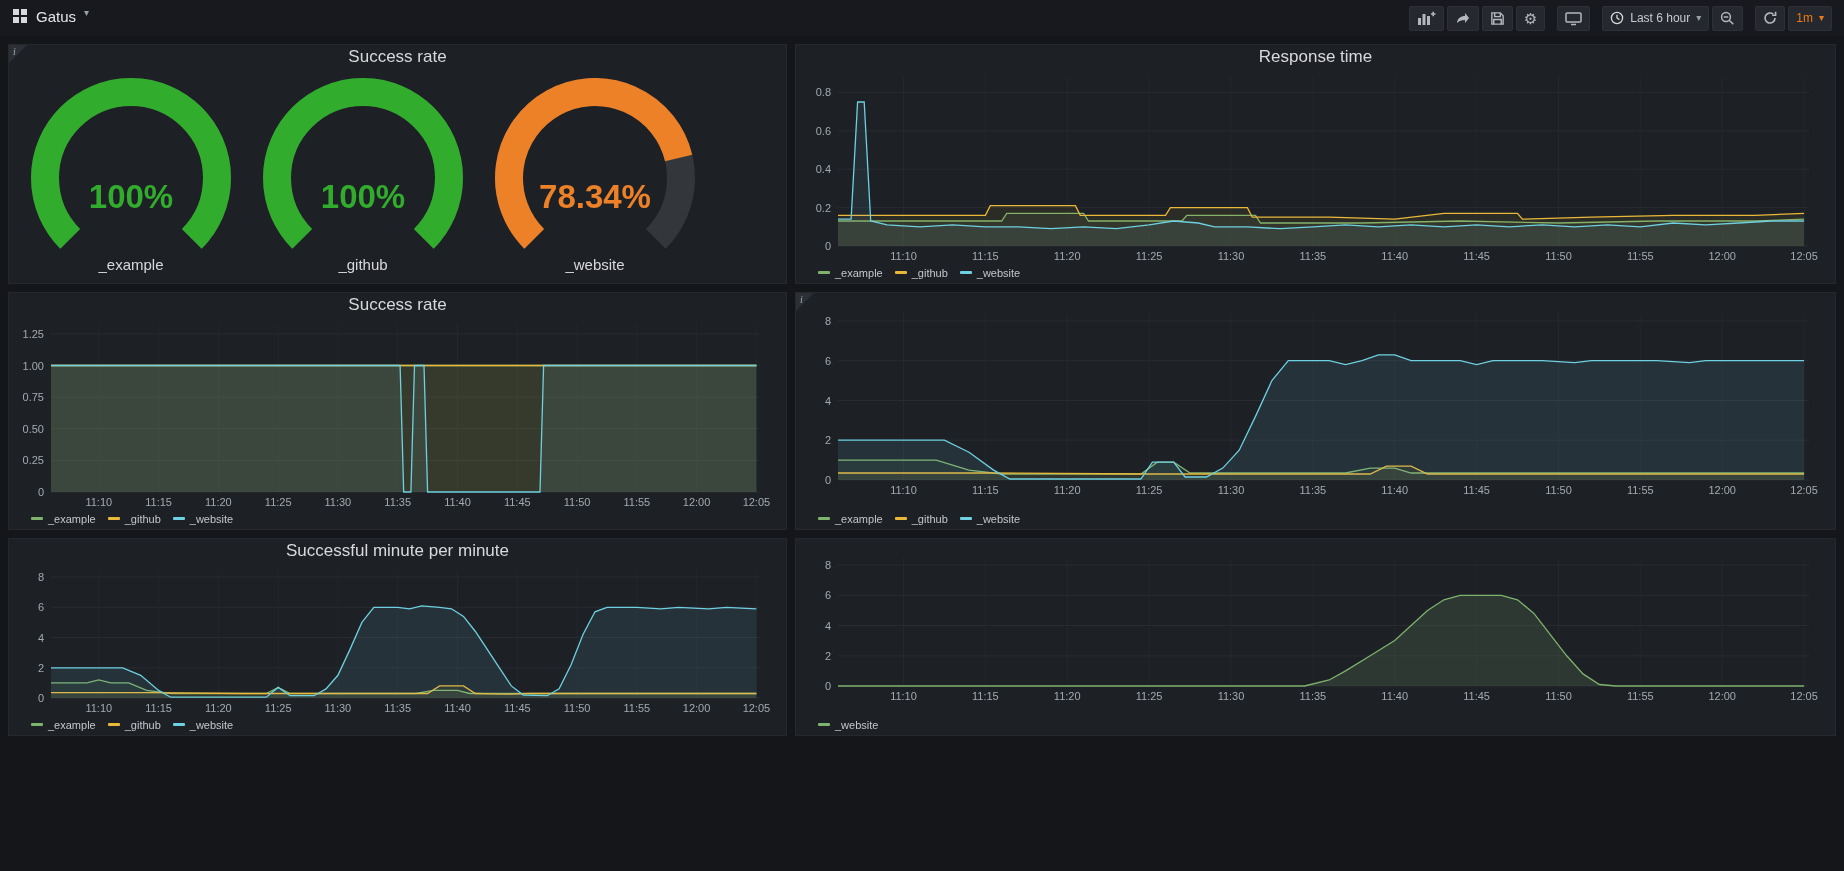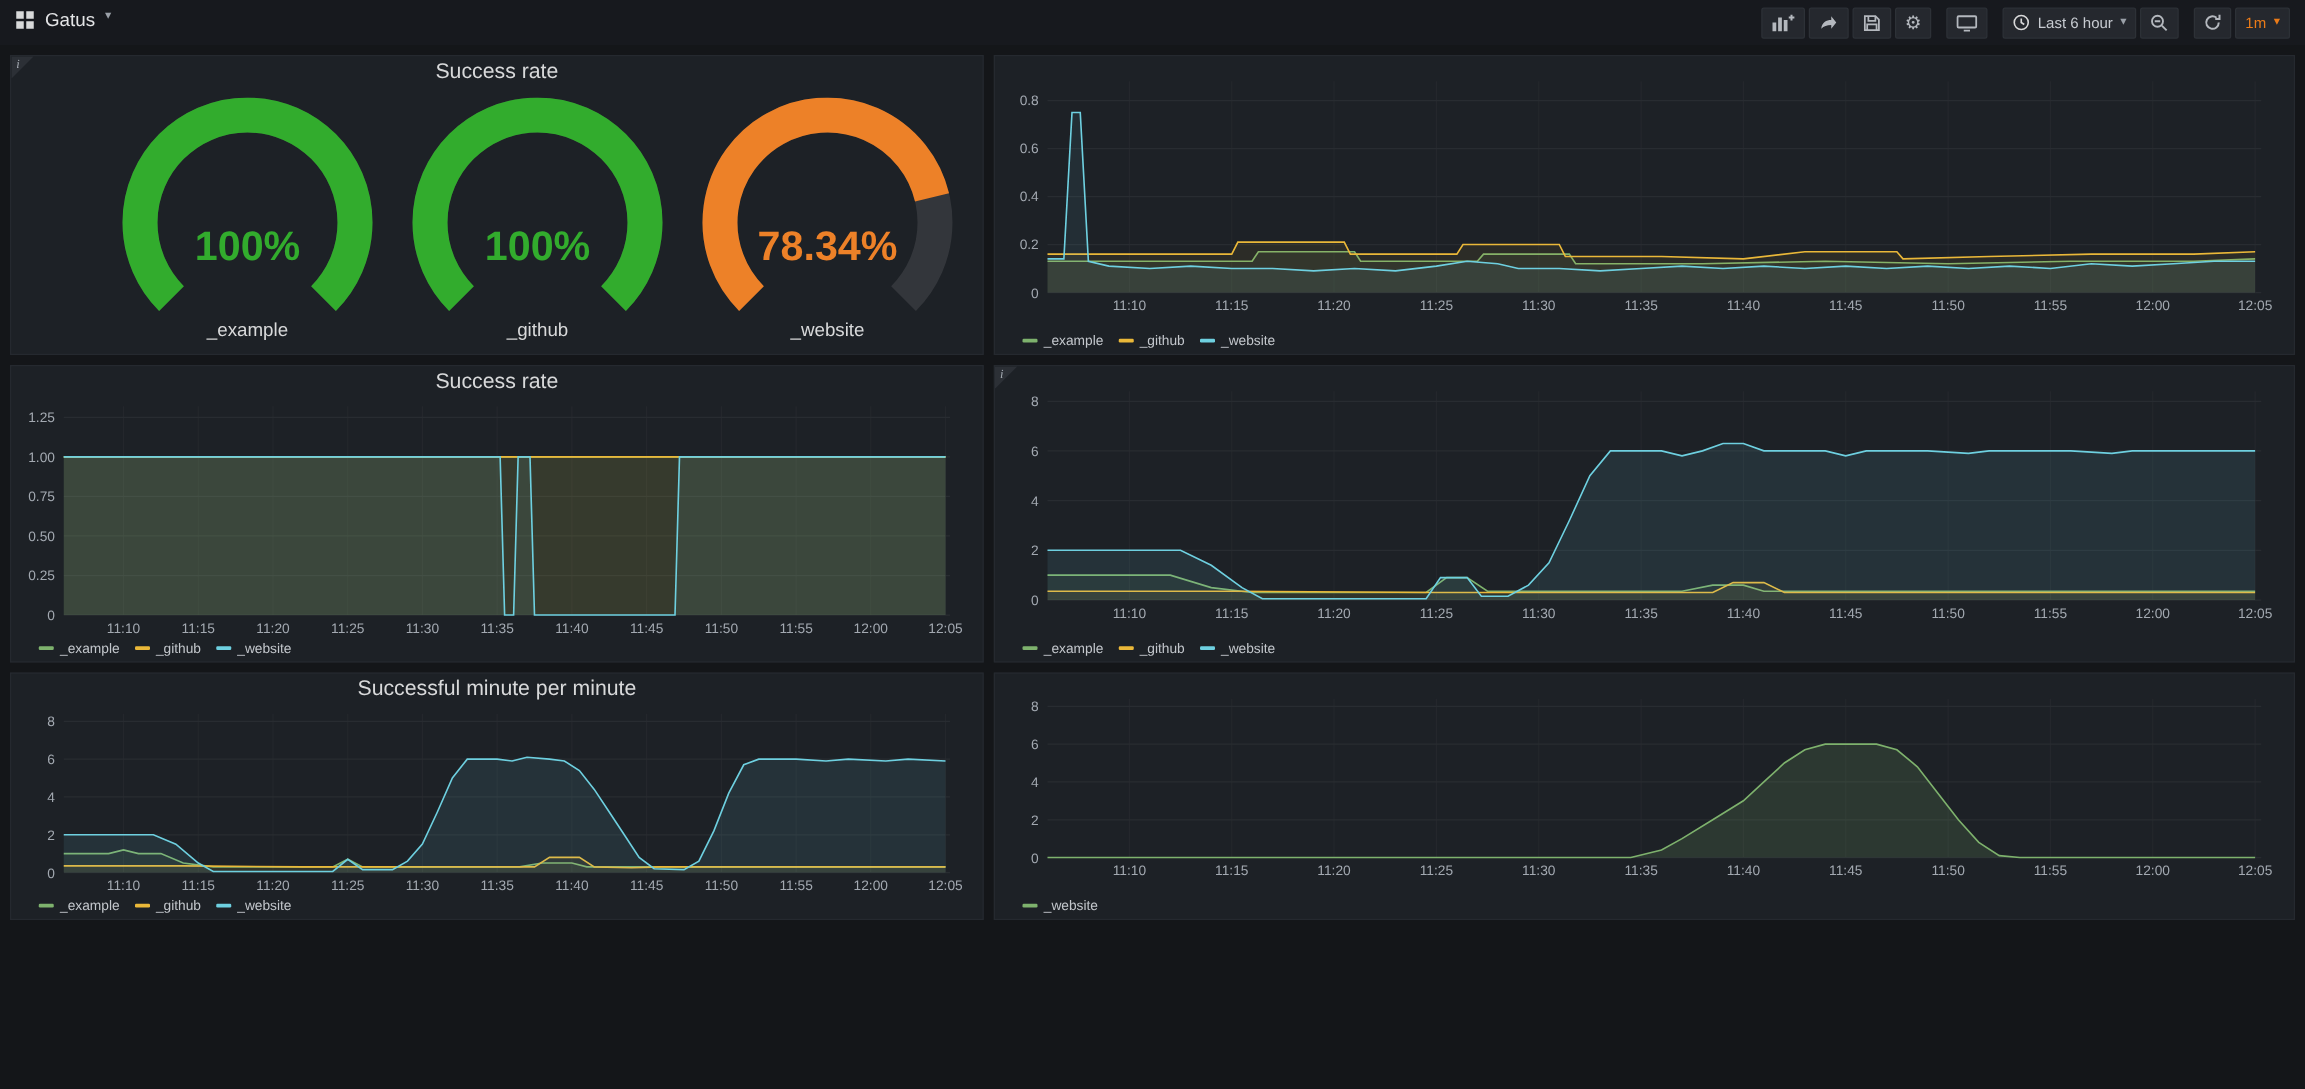--- a/index.html
+++ b/index.html
@@ -27,21 +27,21 @@
   
   .grid{display:grid;grid-template-columns:779px 1fr;grid-template-rows:240px 238px 198px;gap:8px;padding:8px;}
   .panel{position:relative;background:#1d2126;border:1px solid #25292f;display:flex;flex-direction:column;}
   .panel-title{height:24px;line-height:24px;text-align:center;font-size:17px;font-weight:500;color:#d8d9da;cursor:pointer;flex:0 0 auto;}
   .panel-body{flex:1;display:flex;flex-direction:column;min-height:0;padding:0 8px 2px 6px;}
   .chart{flex:1;width:100%;min-height:0;}
   .legend{height:17px;display:flex;align-items:center;gap:12px;padding-left:16px;flex:0 0 auto;}
   .legend-item{display:flex;align-items:center;gap:5px;font-size:11px;color:#c3c7cc;cursor:pointer;}
   .legend-swatch{display:inline-block;width:12px;height:3px;border-radius:1px;}
   
-  .gauges-row{flex-direction:row;align-items:center;justify-content:flex-end;}
+  .gauges-row{flex-direction:row;align-items:center;justify-content:flex-start;}
   .gauge{display:flex;flex-direction:column;align-items:center;}
   .gauge-label{font-size:15px;color:#d8d9da;}
   
   .info-corner{
     position:absolute;top:0;left:0;width:18px;height:18px;background:#2c3036;
     clip-path:polygon(0 0,100% 0,0 100%);z-index:2;
     font-size:10px;color:#a8aeb6;padding:1px 0 0 4px;box-sizing:border-box;cursor:pointer;
     font-family:"Liberation Serif",serif;font-style:italic;
   }
   svg text{font-family:"Liberation Sans",sans-serif;}
@@ -154,20 +154,21 @@
             <path d="M 55.19 160.81 A 86 86 0 1 1 176.81 160.81" stroke="#33363b" stroke-width="28" fill="none"></path>
             <path d="M 55.19 160.81 A 86 86 0 1 1 199.63 79.95" stroke="#ed8128" stroke-width="28" fill="none"></path>
             <text x="116" y="130" text-anchor="middle" fill="#ed8128" font-size="33" font-weight="bold">78.34%</text>
           </svg>
           <div class="gauge-label">_website</div>
         </div>
       </div>
   </div>
 
   <div class="panel">
+    <div class="panel-title">Response time</div>
     <div class="panel-body">
       <svg class="chart" viewBox="0 0 1025 195">
           <line x1="101.5" x2="101.5" y1="8" y2="177" stroke="#24272c"></line>
           <text x="101.5" y="191" text-anchor="middle" class="tick">11:10</text>
           <line x1="183.4" x2="183.4" y1="8" y2="177" stroke="#24272c"></line>
           <text x="183.4" y="191" text-anchor="middle" class="tick">11:15</text>
           <line x1="265.2" x2="265.2" y1="8" y2="177" stroke="#24272c"></line>
           <text x="265.2" y="191" text-anchor="middle" class="tick">11:20</text>
           <line x1="347.1" x2="347.1" y1="8" y2="177" stroke="#24272c"></line>
           <text x="347.1" y="191" text-anchor="middle" class="tick">11:25</text>

